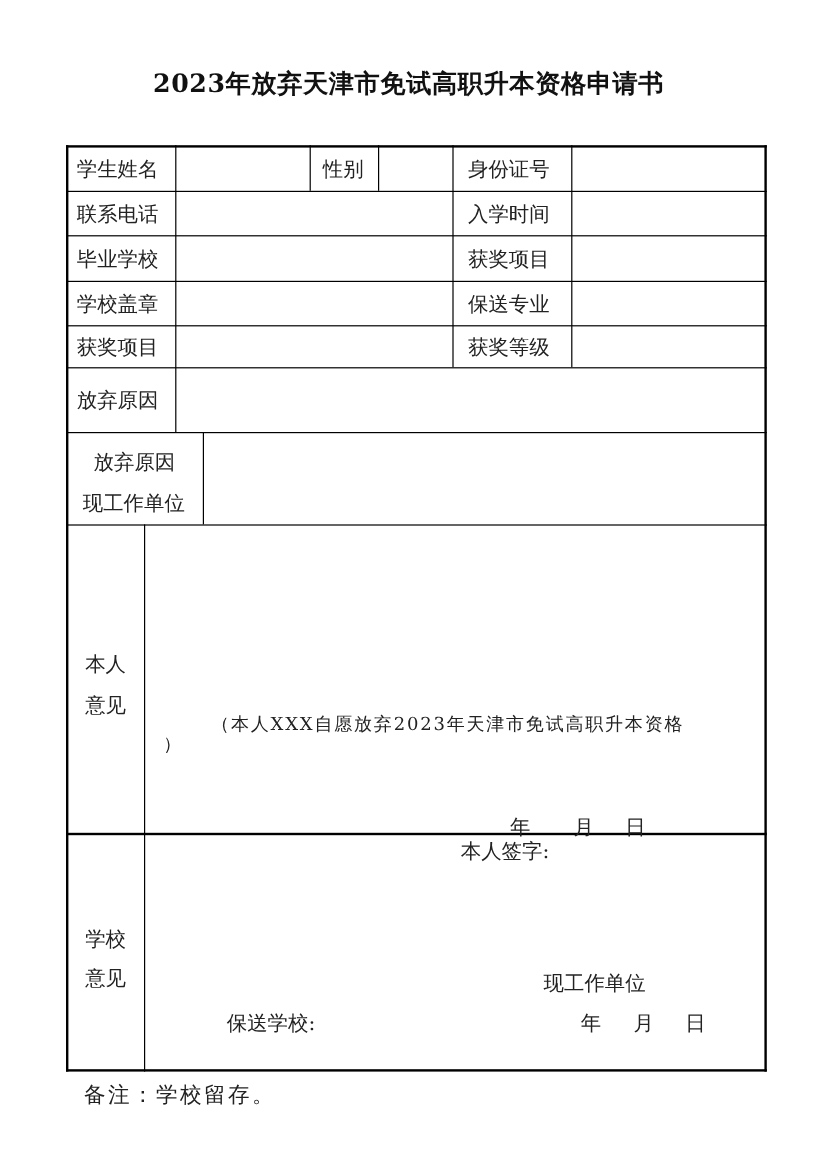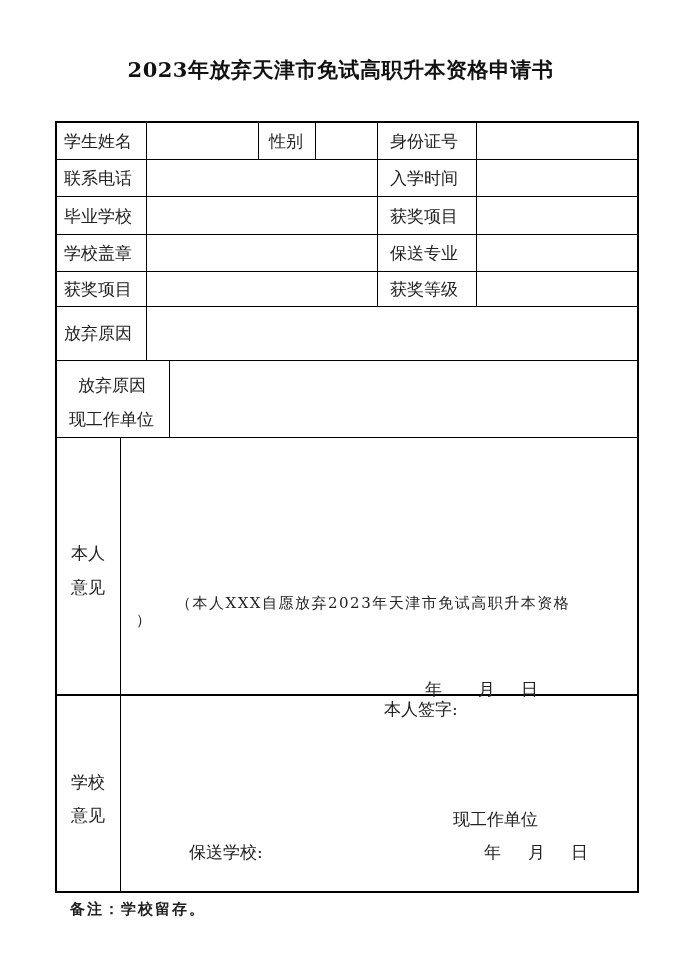--- a/index.html
+++ b/index.html
@@ -4,21 +4,21 @@
 <style>
   html,body{margin:0;padding:0;background:#fff;}
   body{width:681px;height:975px;position:relative;overflow:hidden;font-family:"DejaVu Serif","Liberation Serif",serif;color:#111;}
   .abs{position:absolute;}
   .title{left:0;width:681px;top:56px;text-align:center;font-size:21px;font-weight:bold;letter-spacing:0.5px;}
   .hl{position:absolute;background:#000;height:1px;}
   .vl{position:absolute;background:#000;width:1px;}
   .lbl{position:absolute;font-size:17px;white-space:nowrap;color:#222;}
   .field{position:absolute;}
   .small{font-size:15px;letter-spacing:1.5px;}
-  .note{font-size:15px;letter-spacing:2px;font-weight:bold;}
+  .note{font-size:18px;letter-spacing:2px;}
 </style>
 </head>
 <body>
 
 <div class="abs title">2023年放弃天津市免试高职升本资格申请书</div>
 
 <div>
 
   <div class="hl" style="left:55px;top:121px;width:584px;height:2px;"></div>
   <div class="hl" style="left:55px;top:891px;width:584px;height:2px;"></div>

